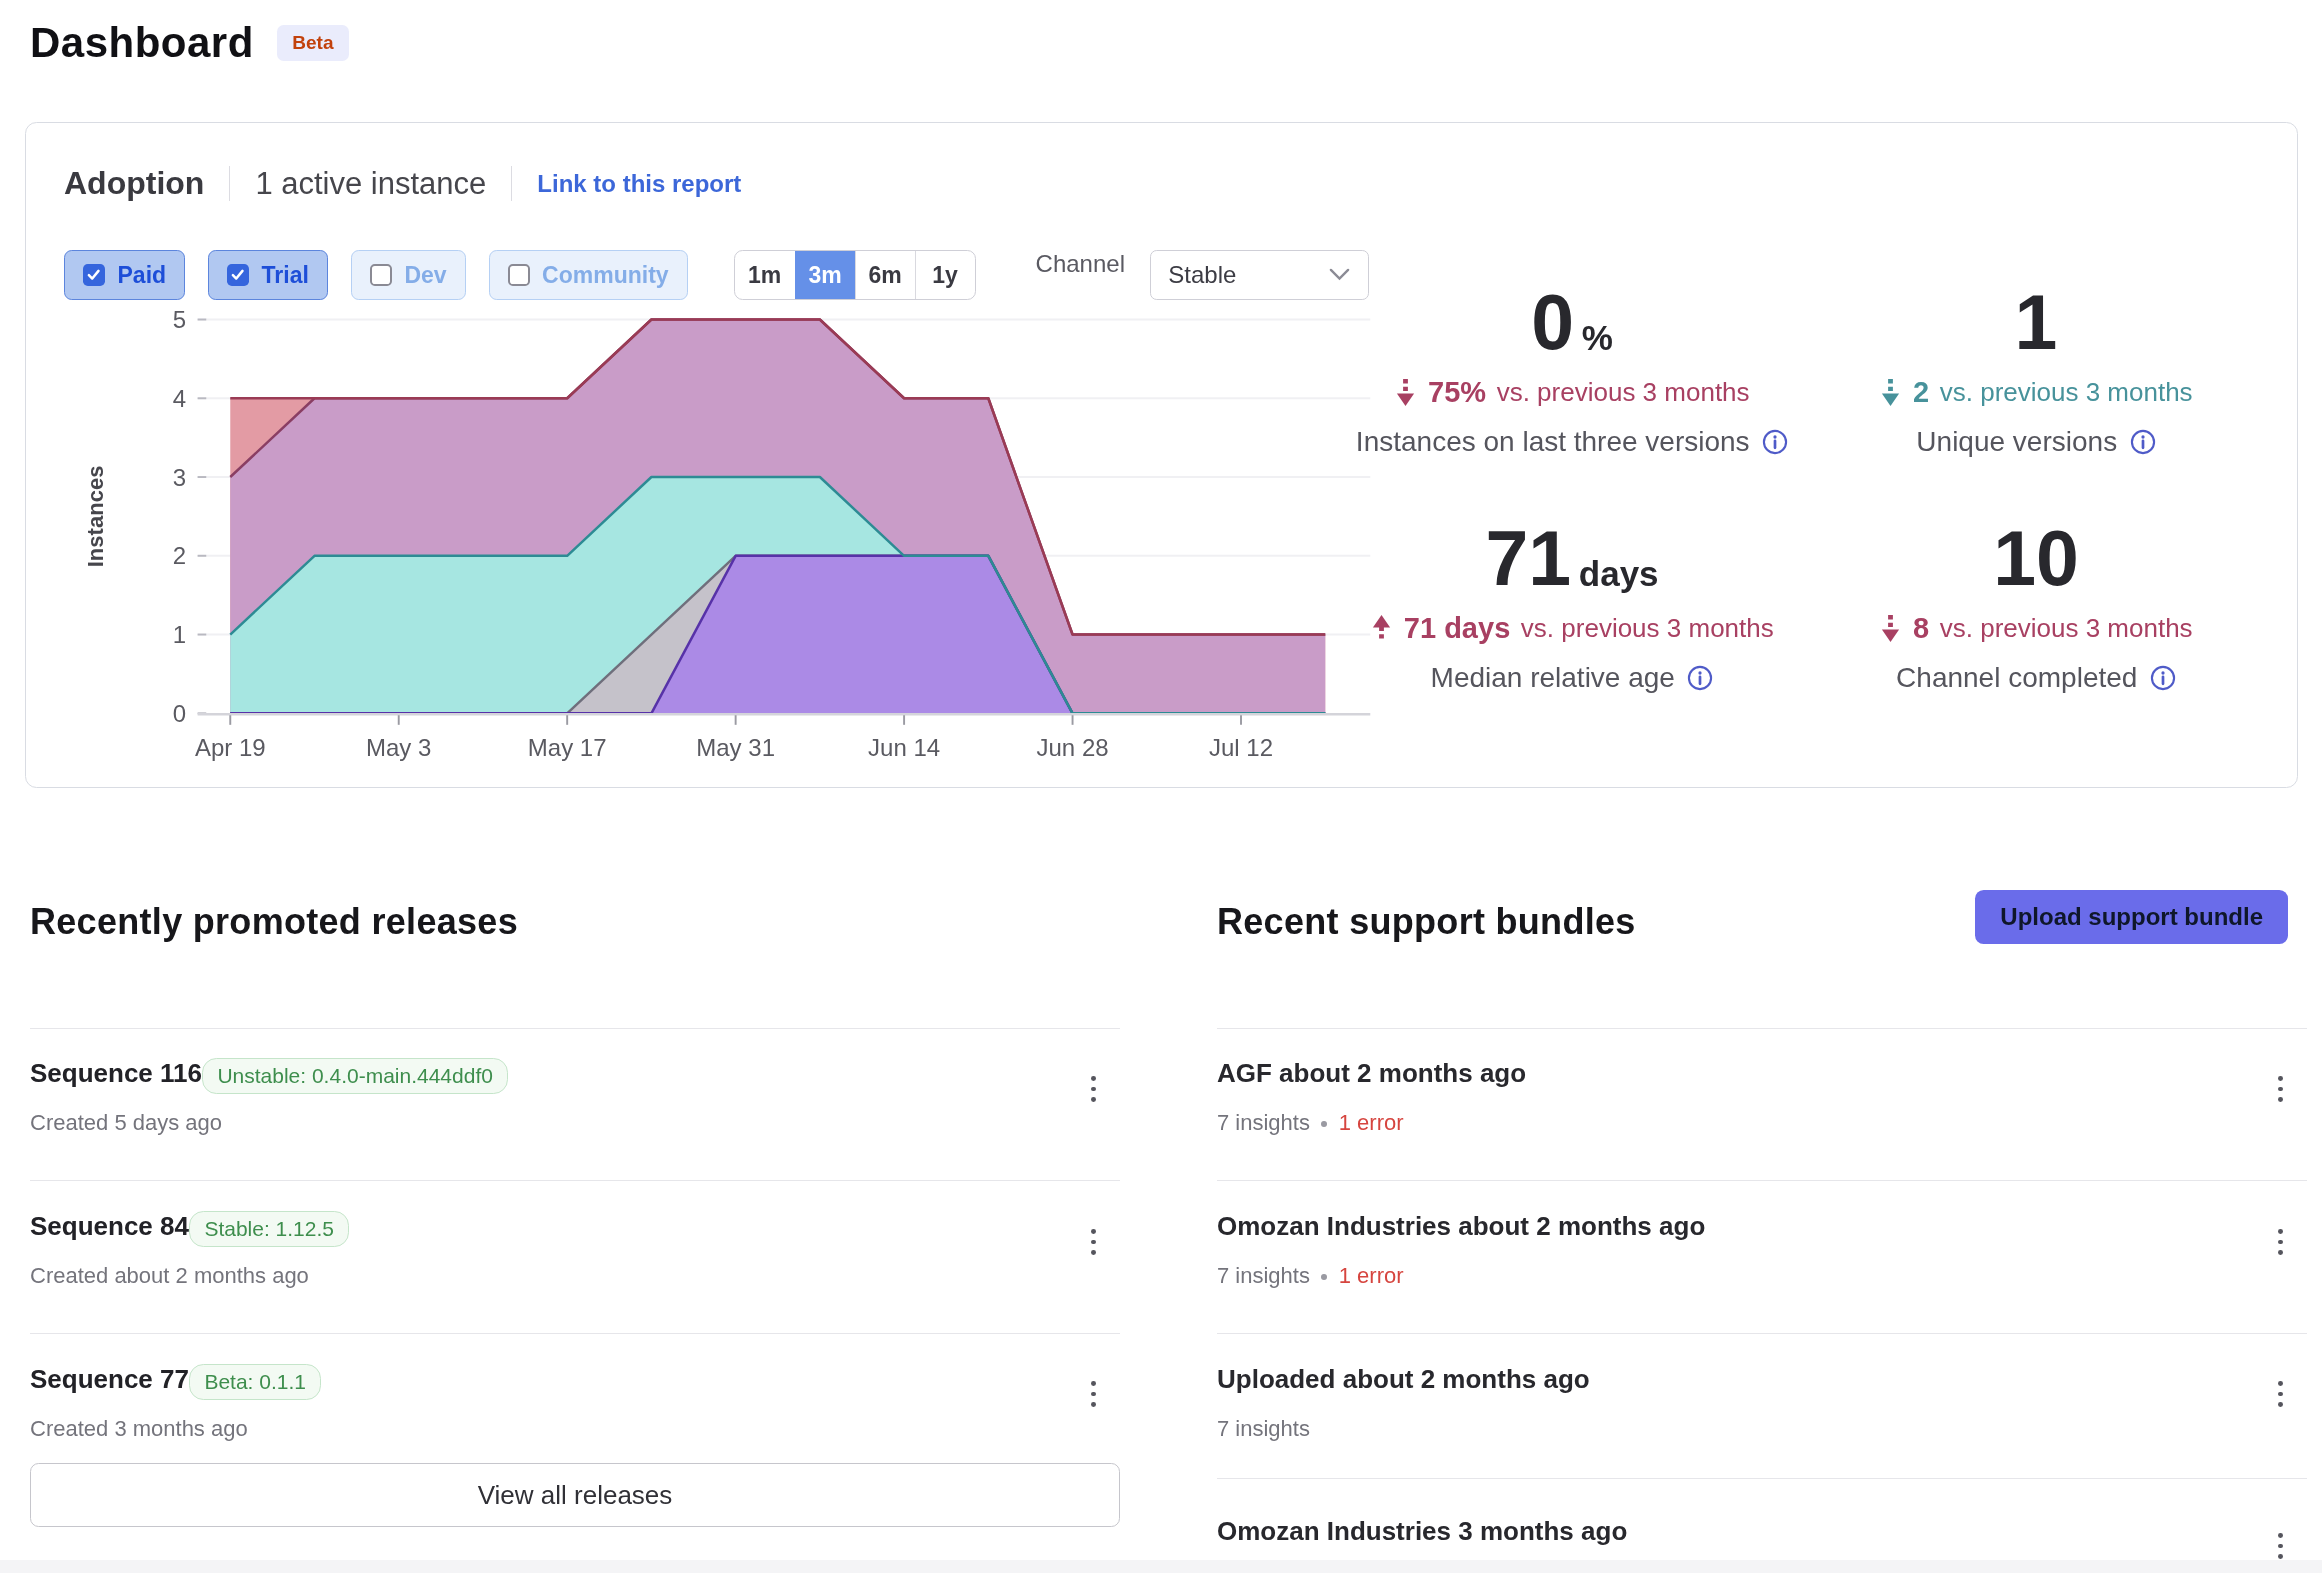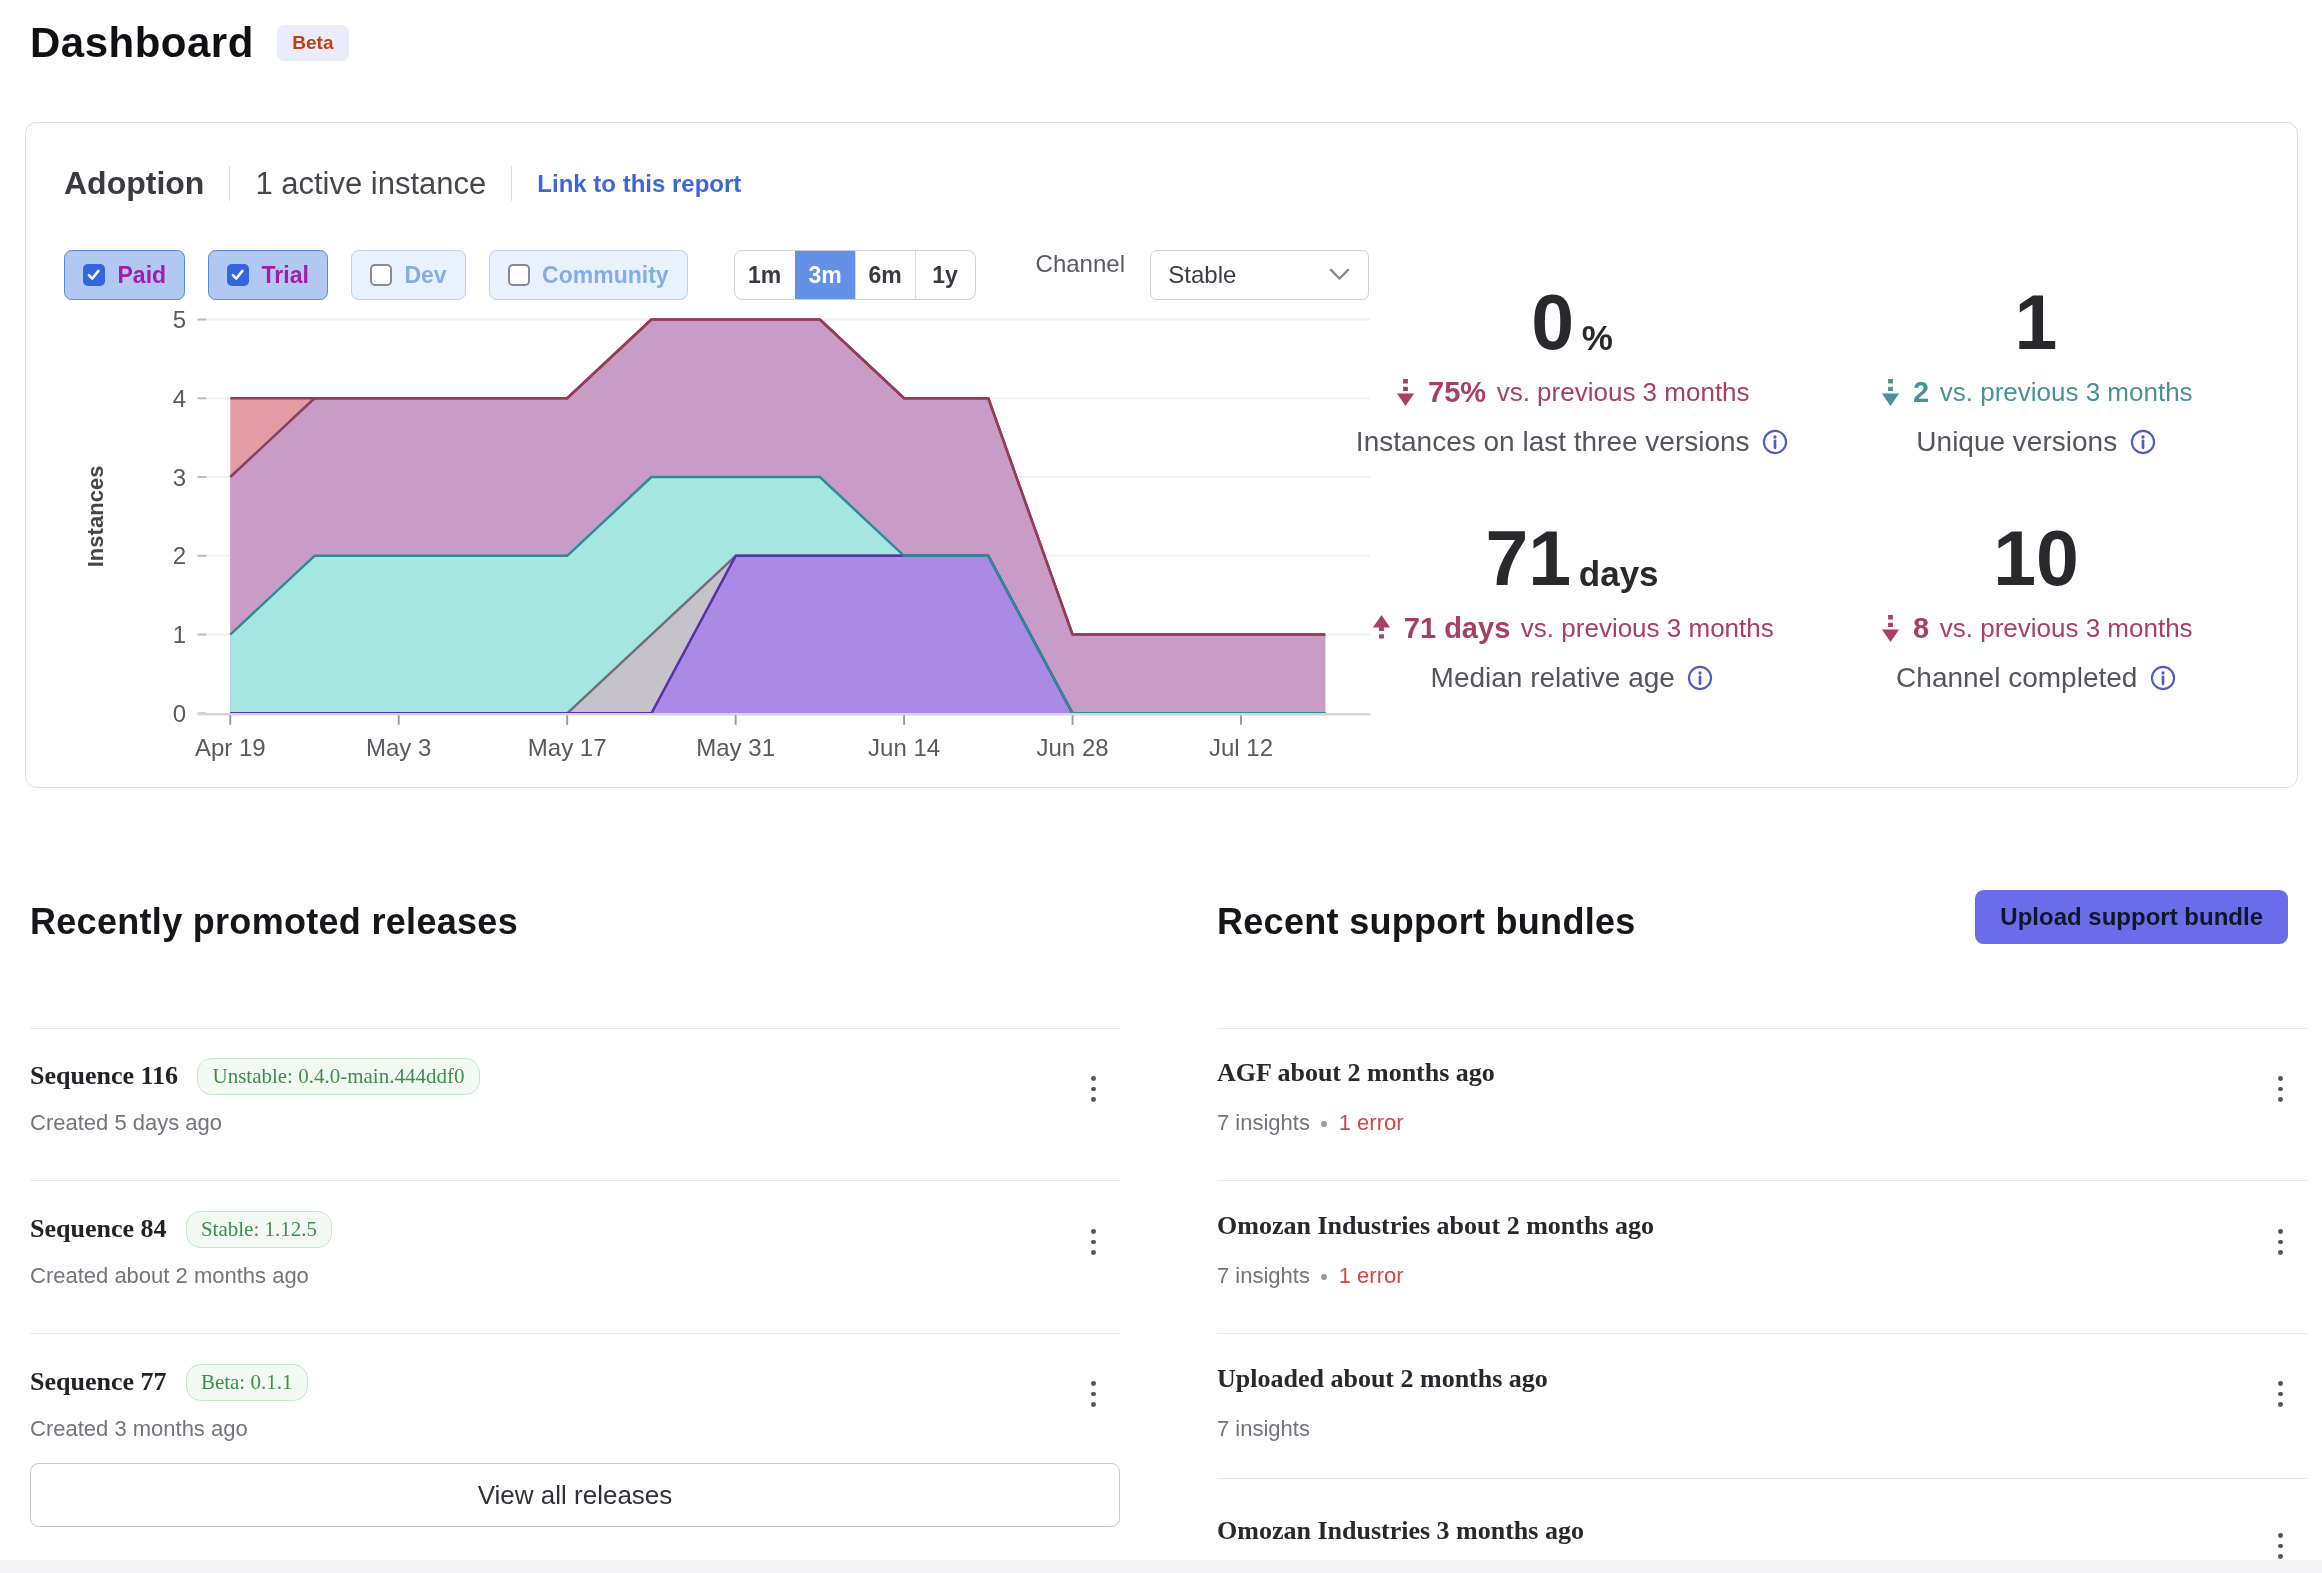--- a/index.html
+++ b/index.html
@@ -20,21 +20,21 @@
   #card-title-row { left:38px; top:42px; display:flex; align-items:center; gap:25px; }
   .t-sep { width:0; height:35px; border-left:1.9px solid #dcdce2; }
   #adoption-title { font-size:32px; font-weight:700; color:#3a3a40; }
   #adoption-subtitle { font-size:31px; font-weight:500; color:#46464c; }
   #report-link { font-size:24px; font-weight:700; color:#3c67d9; cursor:pointer; }
 
   
   #filter-row { left:38px; top:127px; display:flex; align-items:center; }
   .ftile { height:50px; display:flex; align-items:center; gap:12.5px; padding:0 18px;
            border-radius:7.7px; font-size:23px; font-weight:600; margin-right:23px; cursor:pointer; }
-  .ftile.on  { background:#b1c8f1; border:1.9px solid #5c85dd; color:#a21caf; }
+  .ftile.on  { background:#b1c8f1; border:1.9px solid #5c85dd; color:#1d4ed8; }
   .ftile.off { background:#e9f1fc; border:1.9px solid #b5d0f4; color:#84ade8; }
   .cbox { width:22px; height:22px; border-radius:4.8px; display:flex; align-items:center; justify-content:center; }
   .cbox.on  { background:#3565dd; }
   .cbox.off { background:#ffffff; border:2.4px solid #8a8a94; }
 
   #segmented { display:flex; height:50px; border:1.4px solid #cfcfd7; border-radius:8.6px;
                overflow:hidden; margin-left:23px; background:#fff; }
   .seg-cell { width:60px; display:flex; align-items:center; justify-content:center;
               font-size:23px; font-weight:600; color:#3a3a42; cursor:pointer; border-left:1.4px solid #d9d9df; }
   .seg-cell:first-child { border-left:none; }
@@ -54,22 +54,22 @@
   .stat-change { margin-top:15.4px; display:flex; align-items:center; gap:10.6px; }
   .stat-change .big { font-size:29px; font-weight:700; }
   .stat-change .sml { font-size:26px; font-weight:400; }
   .stat-label { margin-top:16.3px; display:flex; align-items:center; gap:12.5px;
                 font-size:28px; color:#55555d; }
 
   
   .col { position:absolute; width:1090px; }
   .sec-heading { font-size:36px; font-weight:700; color:#17171b; letter-spacing:0.3px; }
   .divider { position:absolute; left:0; right:0; height:0; border-top:1.4px solid #e6e6ea; }
-  .row-title { position:absolute; display:flex; align-items:center; gap:19px;
-               font-size:26px; font-weight:700; color:#222227;font-family:Liberation Serif, serif; }
+  .row-title { position:absolute; display:flex; 
+               font-size:26px; font-weight:700; color:#222227; }
   .b-title { font-weight:600; color:#28282d; }
   .row-sub { position:absolute; font-size:22px; color:#74747c; }
   .badge-green { font-size:21px; font-weight:400; color:#3e8e4d; background:#f3faf3;
                  border:1.4px solid #c5e5ca; border-radius:14.4px; padding:4.8px 14.4px; }
   .kebab { position:absolute; right:7.7px; width:38px; height:46px; display:flex; flex-direction:column;
            align-items:center; justify-content:center; gap:5.8px; cursor:pointer; }
   .kebab i { width:4.8px; height:4.8px; border-radius:50%; background:#55555d; }
   #view-all-btn { position:absolute; left:0; width:1090px; height:64px; background:#fff;
                   border:1.9px solid #c6c6cc; border-radius:8.6px; font-size:26px; font-weight:500;
                   color:#303036; display:flex; align-items:center; justify-content:center; cursor:pointer; }

